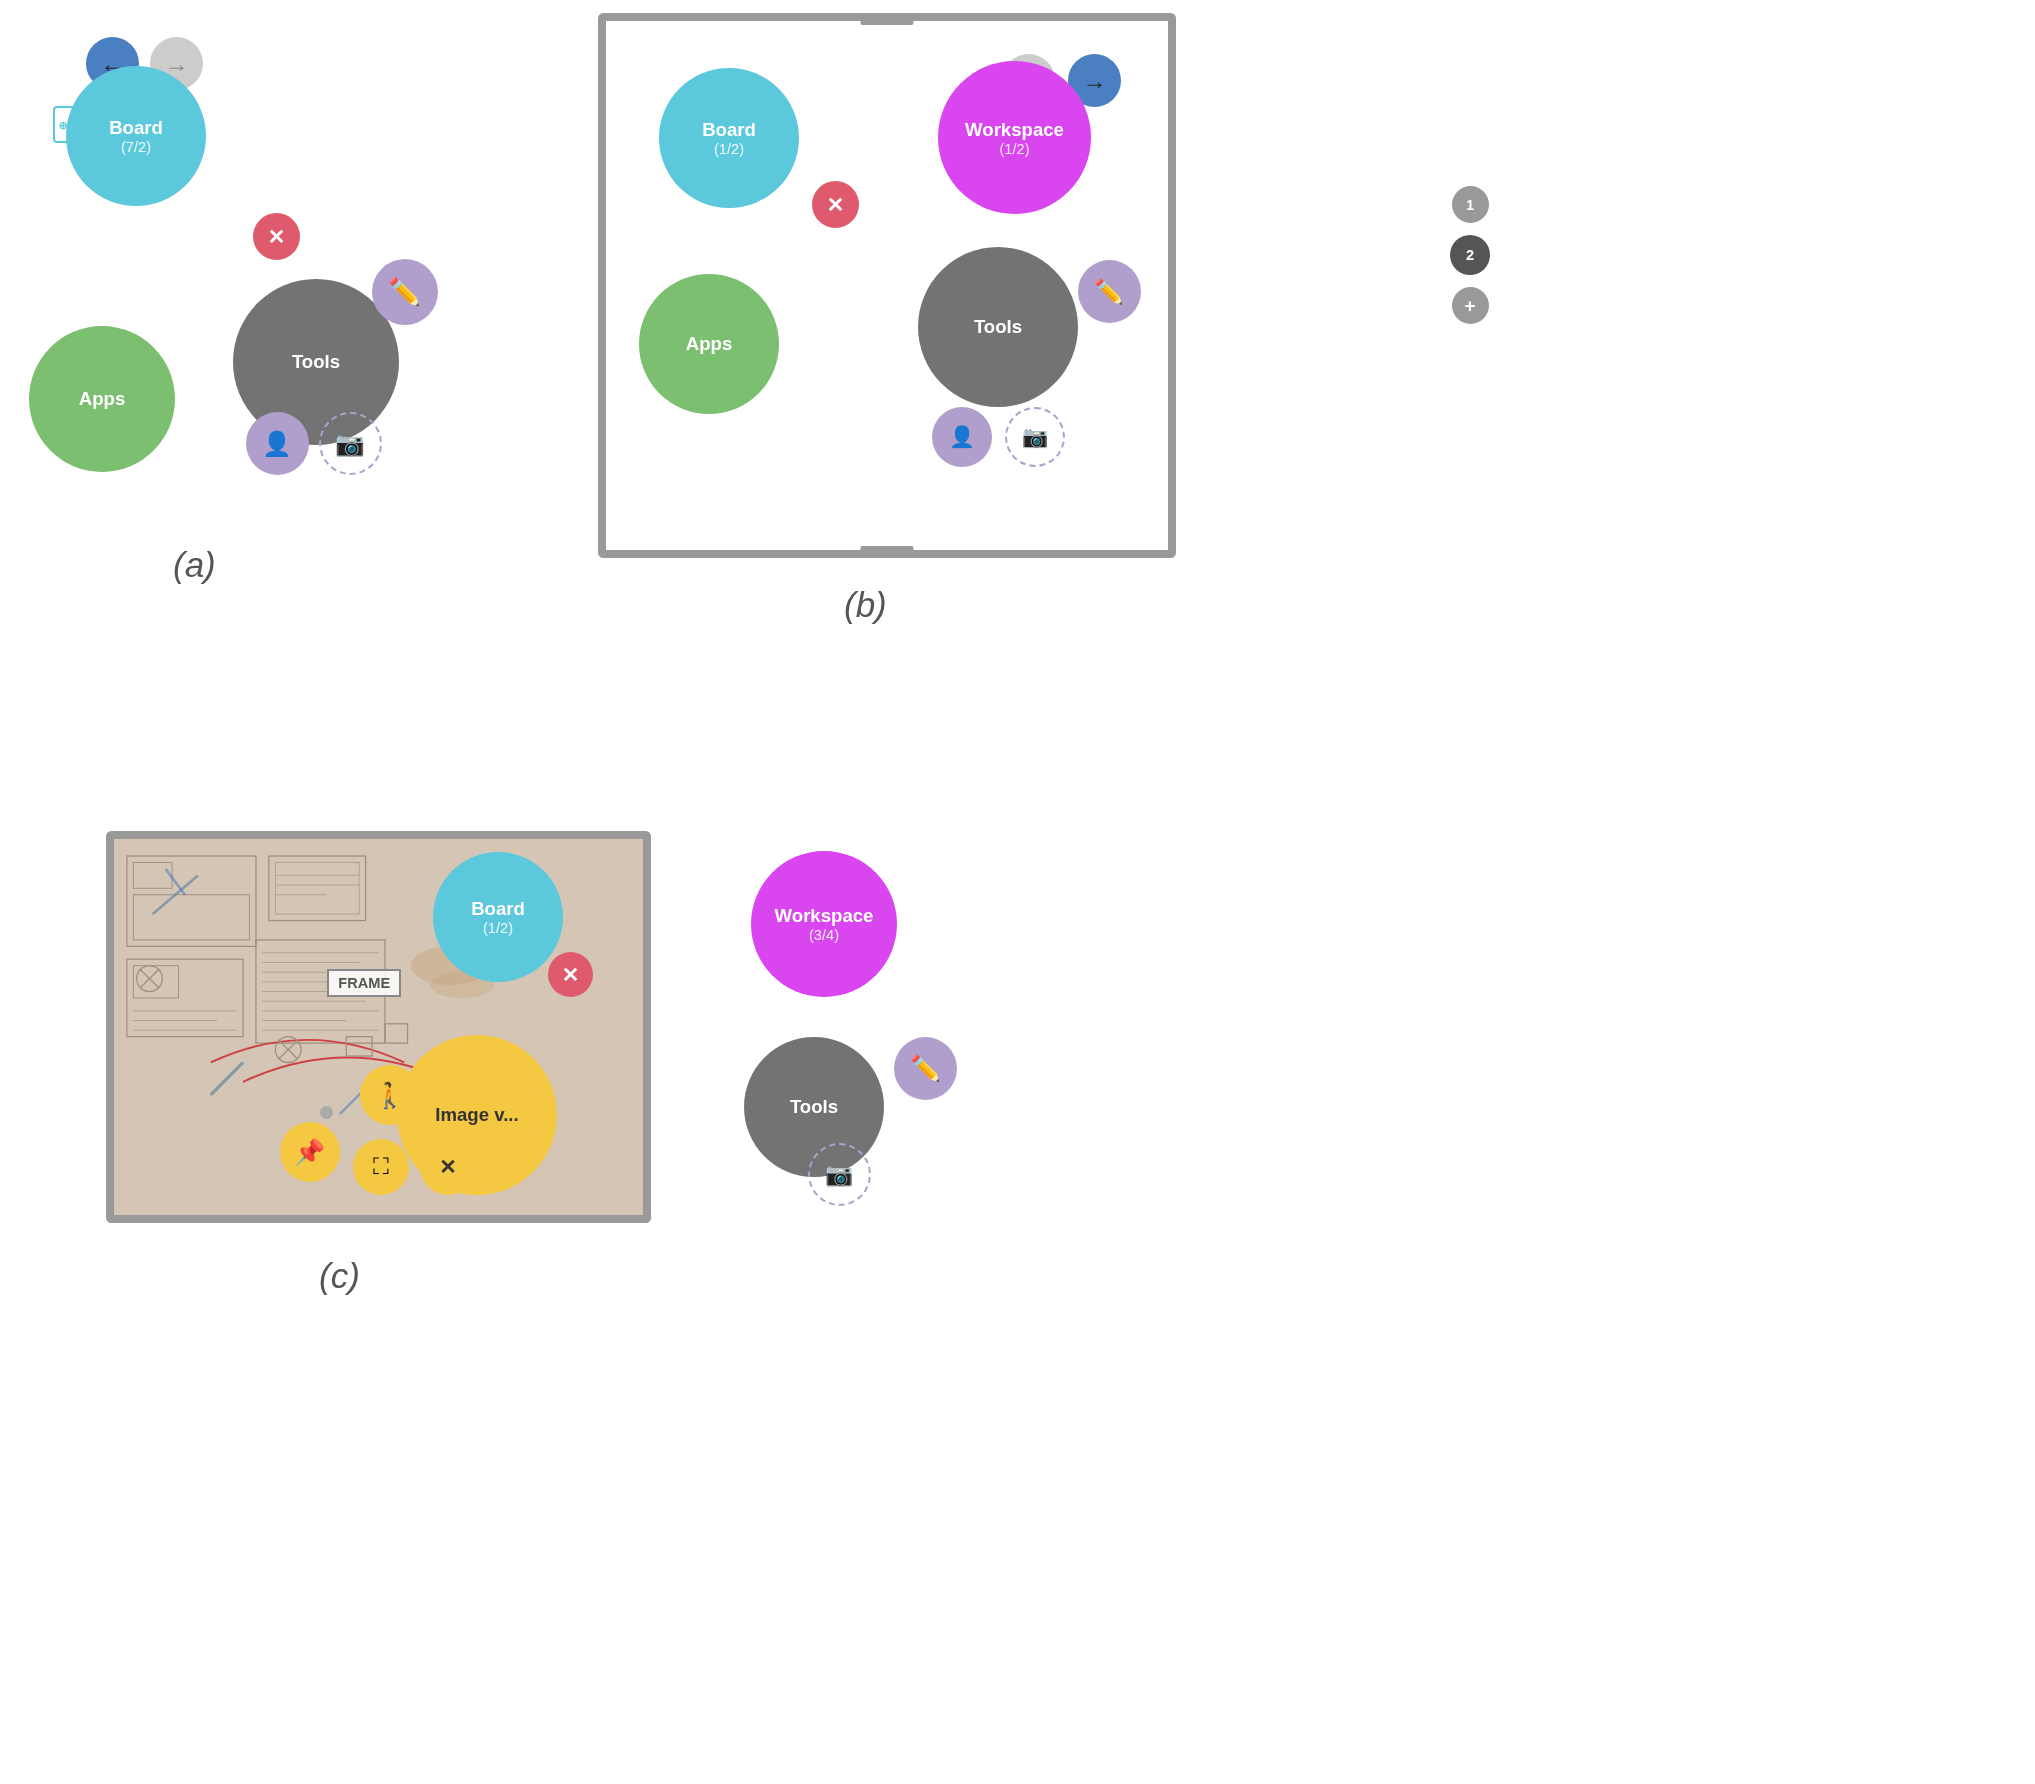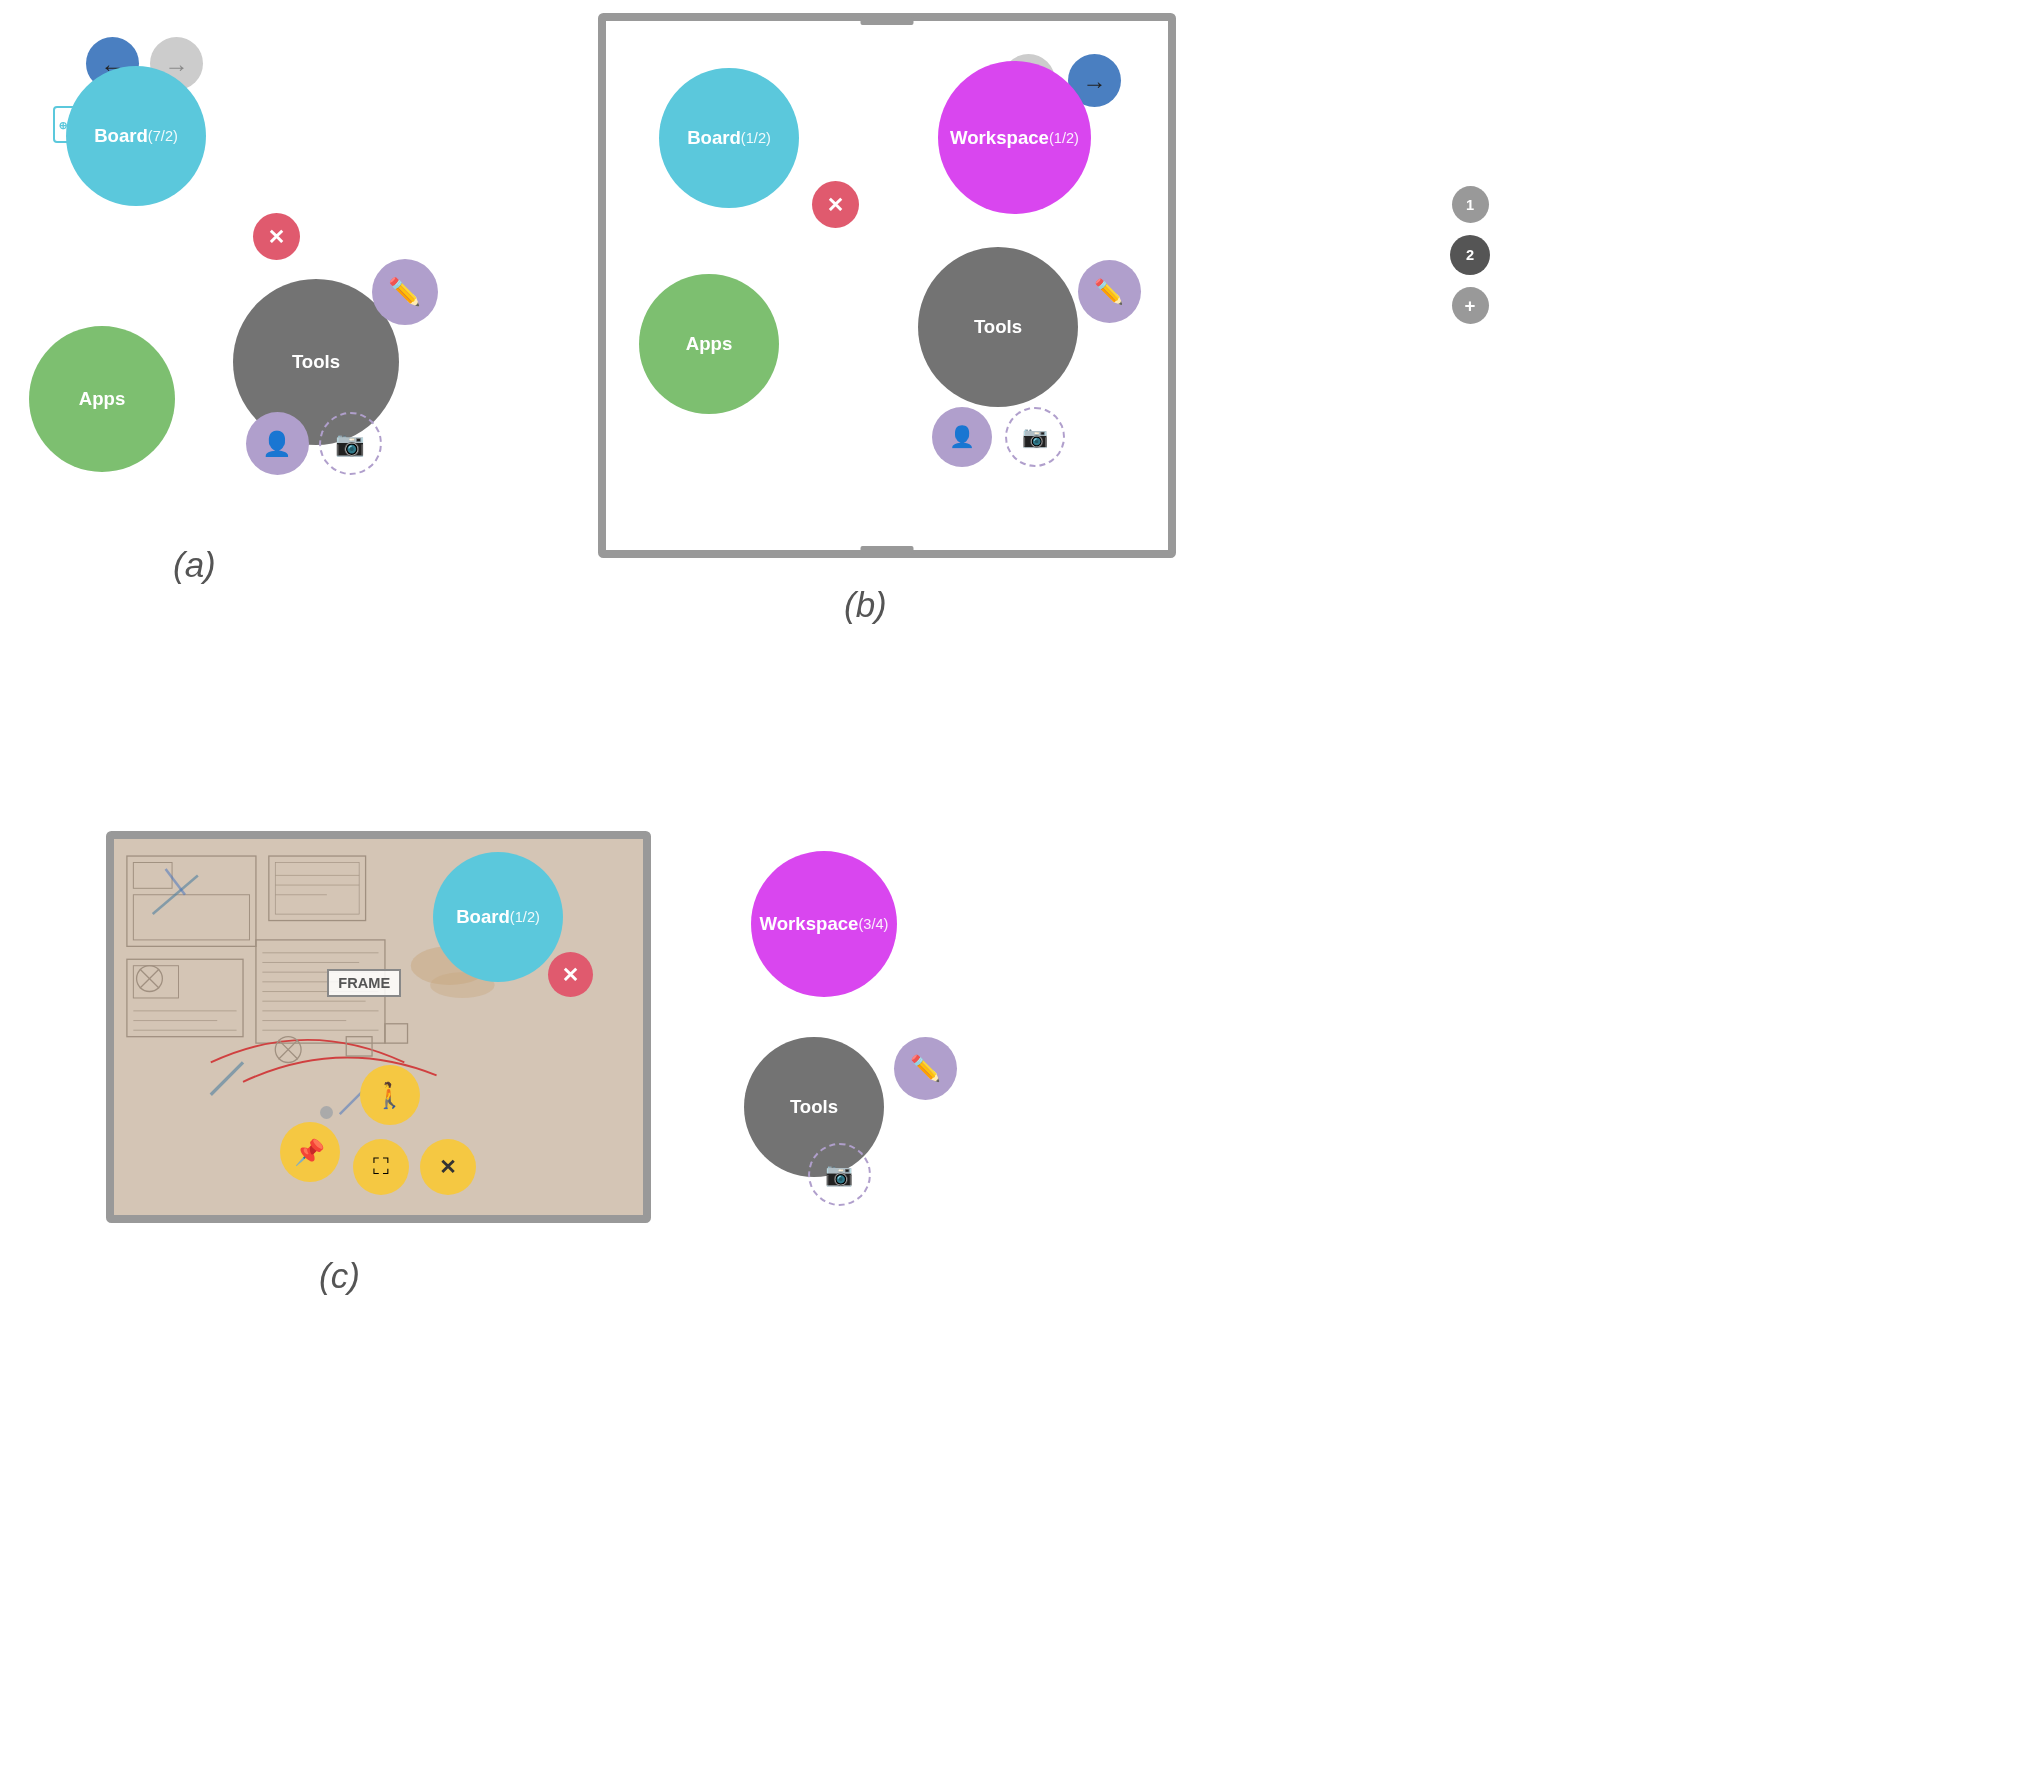--- a/index.html
+++ b/index.html
@@ -15,20 +15,21 @@
     .diagram-container {
       position: absolute;
       width: 100%;
       height: 100%;
     }
 
     
     .bubble {
       border-radius: 50%;
       display: flex;
+      flex-direction: column;
       align-items: center;
       justify-content: center;
       position: absolute;
       font-weight: bold;
       text-align: center;
       color: #fff;
     }
     .bubble-label {
       font-size: 18.6px;
       font-weight: bold;
@@ -365,20 +366,23 @@
     </div>
 
     <div class="frame-label" style="position:absolute; left:213px; top:130px; font-size:14.6px;">
       <span>FRAME</span>
     </div>
 
     <div class="close-btn" style="position:absolute; right:50px; top:113px; width:45px; height:45px;">
       <span>✕</span>
     </div>
 
+    <div class="image-viewer-bubble" style="width:160px; height:160px; right:86px; bottom:20px; position:absolute;">
+      <span style="font-size:18.6px; font-weight:bold; color:#333;">Image v...</span>
+    </div>
 
     <div style="position:absolute; bottom:90px; left:246px; width:60px; height:60px; border-radius:50%; background:#f5c842; display:flex; align-items:center; justify-content:center; font-size:25px;">
       <span>🚶</span>
     </div>
 
     <div style="position:absolute; bottom:33px; left:166px; width:60px; height:60px; border-radius:50%; background:#f5c842; display:flex; align-items:center; justify-content:center; font-size:25px;">
       <span>📌</span>
     </div>
 
     <div style="position:absolute; bottom:20px; left:239px; width:56px; height:56px; border-radius:50%; background:#f5c842; display:flex; align-items:center; justify-content:center; font-size:22.6px;">

